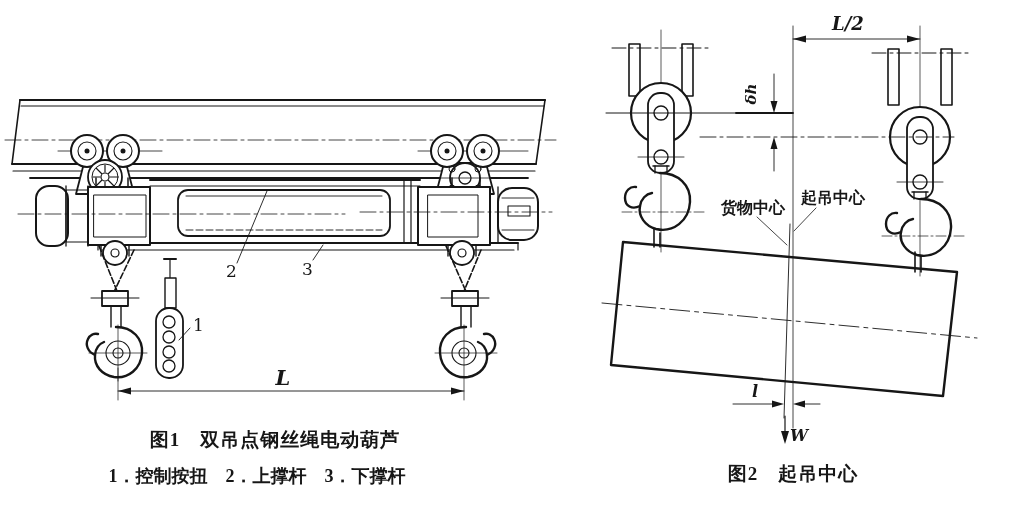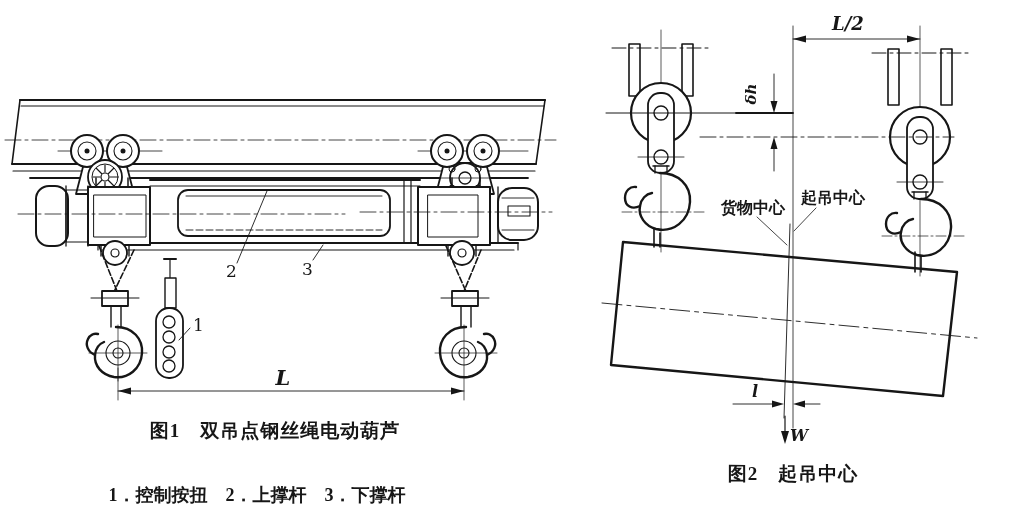--- a/index.html
+++ b/index.html
@@ -14,22 +14,22 @@
   .art .ar { fill:var(--ink); stroke:none; }
   .art text { stroke:none; fill:var(--ink); }
   .ser { font-family:"DejaVu Serif","Liberation Serif",serif; }
   .it  { font-style:italic; }
   .b   { font-weight:bold; }
   .cjk { font-family:"Liberation Serif","DejaVu Serif",serif; font-weight:700; }
   #vl path    { stroke:var(--ink); stroke-width:1.3; }
   #hatch path { stroke:var(--ink); stroke-width:2; }
   .cap { position:absolute; text-align:center; color:var(--ink);
          font-family:"Liberation Serif","DejaVu Serif",serif; white-space:nowrap; }
-  .cap1a { left:89px;  top:418px; width:372px; font-size:19px; font-weight:700; letter-spacing:1px; }
-  .cap1b { left:71px;  top:464px; width:372px; font-size:18px; font-weight:700;margin-top:19px; }
+  .cap1a { left:89px;  top:427px; width:372px; font-size:19px; font-weight:700; letter-spacing:1px; }
+  .cap1b { left:71px;  top:464px; width:372px; font-size:18px; font-weight:700; }
   .cap2  { left:653px; top:461px; width:280px; font-size:19px; font-weight:700; letter-spacing:1px; }
 </style>
 </head>
 <body>
 
 <div class="page">
 
 <svg class="art" width="1013" height="513" viewBox="0 0 1013 513">
   <defs>
     <pattern id="vl" width="4.2" height="6" patternUnits="userSpaceOnUse">

